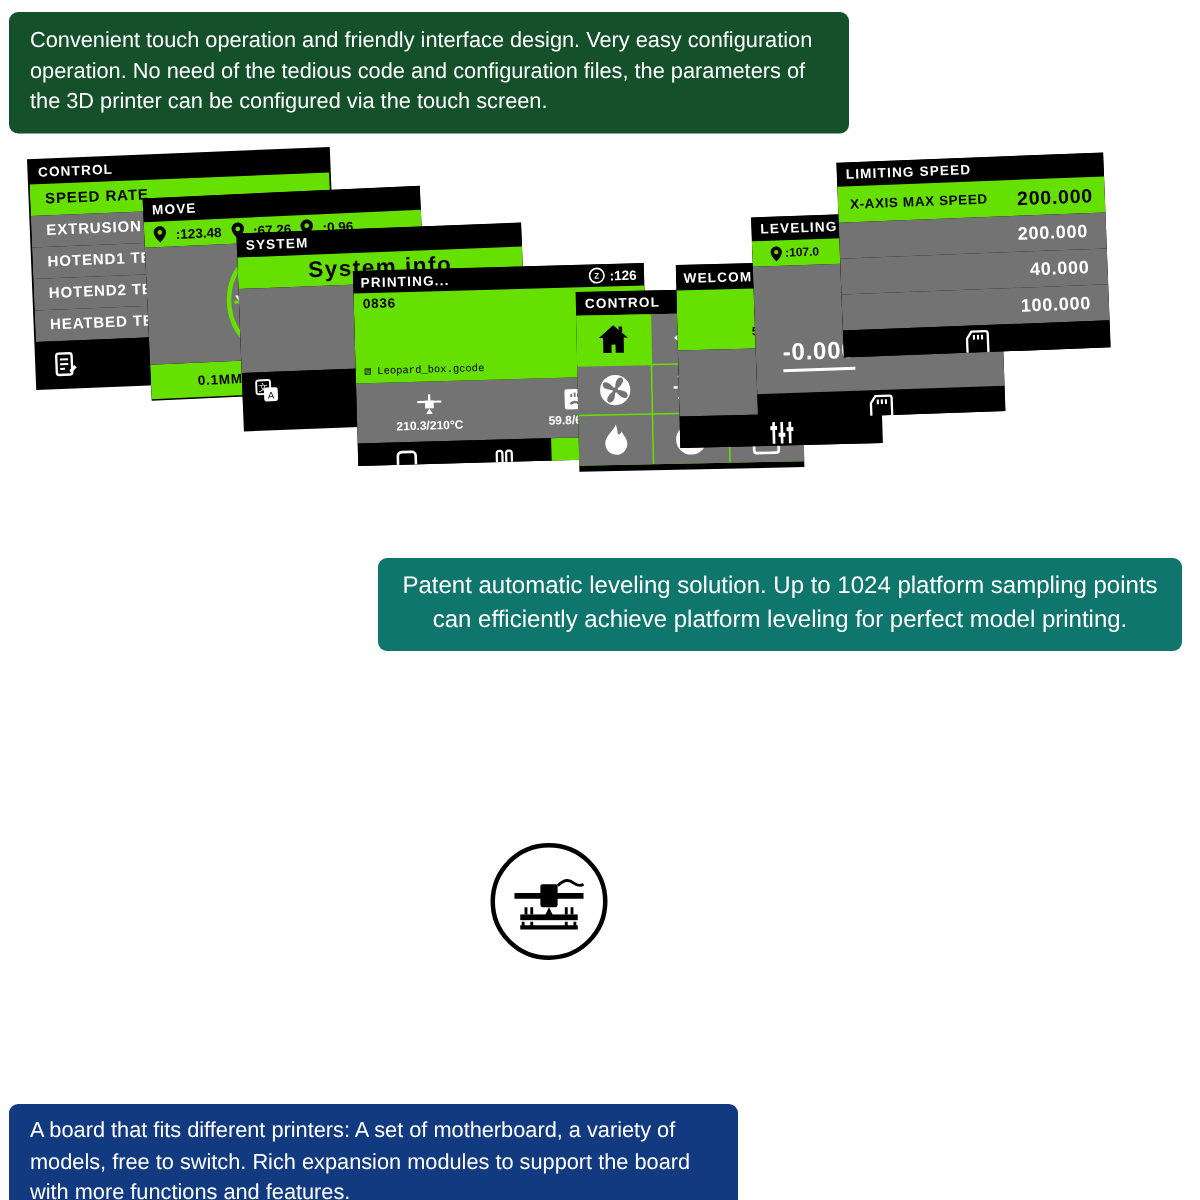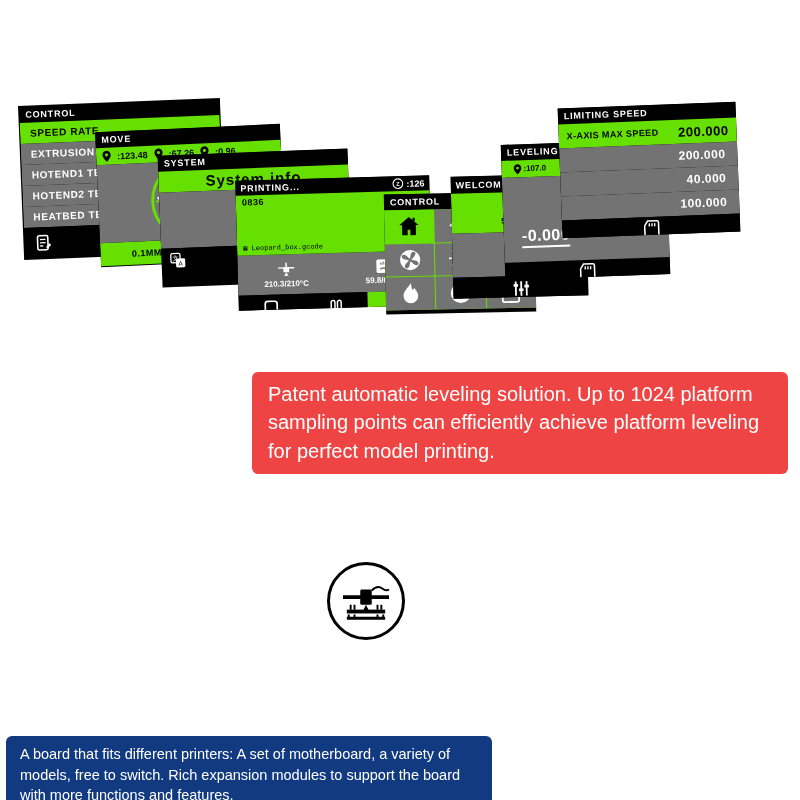--- a/index.html
+++ b/index.html
@@ -2,21 +2,21 @@
 <html><head>
 <meta charset="utf-8">
 <style>
   html,body{margin:0;padding:0;}
   body{width:800px;height:800px;background:#ffffff;font-family:"Liberation Sans",sans-serif;position:relative;overflow:hidden;}
   .stage{position:relative;width:800px;height:800px;}
 
   
   .caption{position:absolute;box-sizing:border-box;color:#fff;border-radius:6px;line-height:1.42;}
   #cap-top{left:6px;top:8px;width:560px;padding:9px 14px 10px 14px;background:#14502a;font-size:14.5px;}
-  #cap-mid{left:252px;top:372px;width:536px;padding:8px 16px 9px 16px;background:#ef4444;font-size:20px;}
+  #cap-mid{left:252px;top:372px;width:536px;padding:8px 16px 9px 16px;background:#0f766e;font-size:16px;text-align:center;}
   #cap-bot{left:6px;top:736px;width:486px;padding:8px 14px 9px 14px;background:#123a80;font-size:14.5px;}
 
   
   .screen{position:absolute;background:#000;box-sizing:border-box;overflow:hidden;
           font-family:"Liberation Sans",sans-serif;color:#fff;}
   .scr-title{background:#000;color:#fff;font-size:9px;font-weight:bold;letter-spacing:.8px;
              padding:3px 6px;text-transform:uppercase;white-space:nowrap;}
   .green{background:#66e000;color:#000;}
   .grey{background:#737373;color:#fff;}
   .blk{background:#000;color:#fff;}
@@ -105,20 +105,21 @@
   
   #hub{position:absolute;left:327px;top:562px;width:72px;height:72px;border-radius:50%;
        border:3px solid #000;background:#fff;}
   svg{display:block;overflow:visible;}
 </style>
 </head>
 <body>
 
 <div class="stage">
 
+  <div class="caption" id="cap-top">Convenient touch operation and friendly interface design. Very easy configuration operation. No need of the tedious code and configuration files, the parameters of the 3D printer can be configured via the touch screen.</div>
 
   <div class="screen" id="s-control">
     <div class="scr-title">Control</div>
     <div class="li green">Speed rate</div>
     <div class="li grey">Extrusion r</div>
     <div class="li grey">Hotend1 te</div>
     <div class="li grey">Hotend2 te</div>
     <div class="li grey">Heatbed te</div>
     <div class="bar blk">
       <span class="ico">

